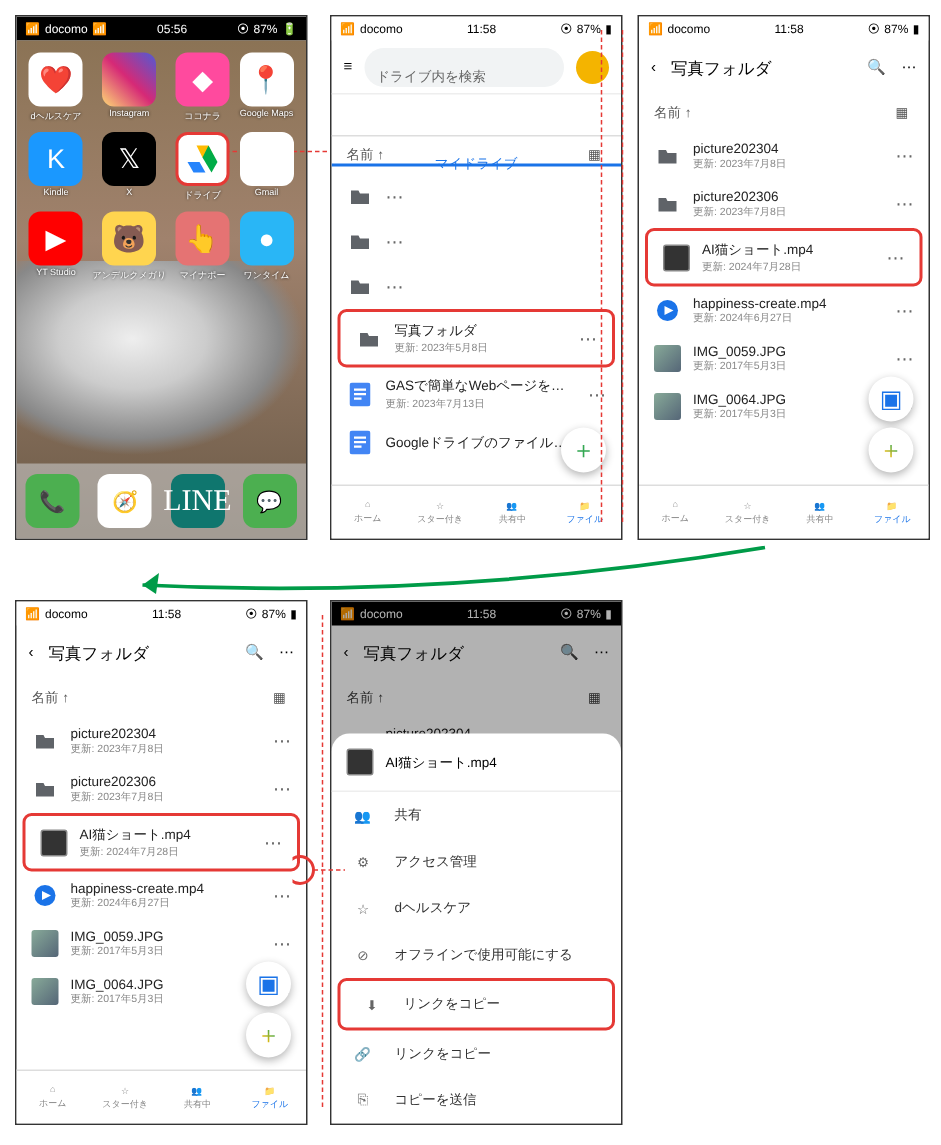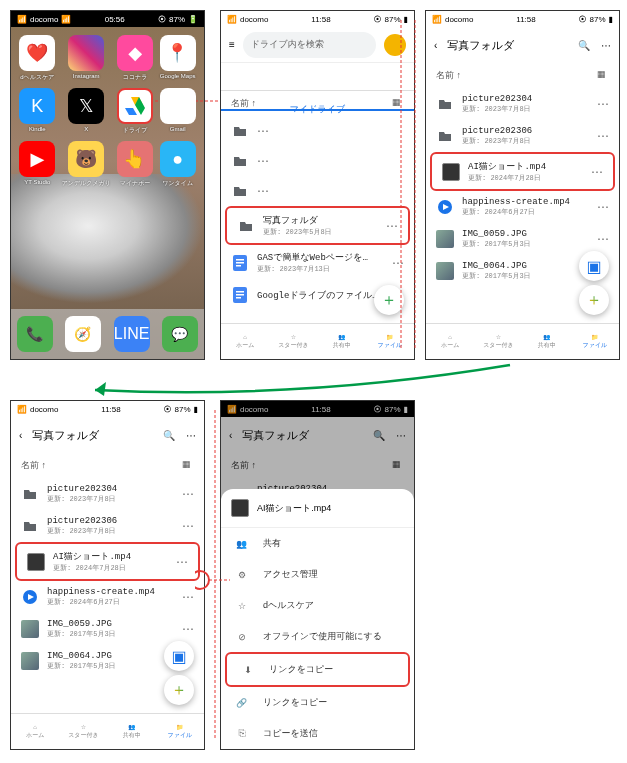--- a/index.html
+++ b/index.html
@@ -13,30 +13,30 @@
   .icon-grid { display: grid; grid-template-columns: repeat(4, 1fr); gap: 6px; padding: 8px; position: relative; z-index: 2; }
   .app-icon { display: flex; flex-direction: column; align-items: center; gap: 2px; }
   .app-icon .box { width: 36px; height: 36px; border-radius: 8px; display: flex; align-items: center; justify-content: center; font-size: 18px; color: #fff; }
   .app-icon .lbl { font-size: 6px; color: #fff; text-shadow: 0 0 2px #000; white-space: nowrap; }
   .highlight-red { border: 2px solid #e53935; border-radius: 10px; }
   .cat-placeholder { position: absolute; bottom: 55px; left: 0; right: 0; height: 130px; background: radial-gradient(ellipse at 40% 40%, #eee 0%, #ccc 30%, #888 60%, transparent 70%); z-index: 1; }
   .dock { position: absolute; bottom: 0; left: 0; right: 0; height: 50px; background: rgba(200,200,200,0.6); display: flex; justify-content: space-around; align-items: center; z-index: 3; }
   .dock .box { width: 36px; height: 36px; border-radius: 8px; }
   
   .drive-header { height: 36px; display: flex; align-items: center; padding: 0 8px; gap: 8px; border-bottom: 1px solid #eee; }
-  .search-box { flex: 1; background: #f1f3f4; border-radius: 16px; height: 26px; display: flex; align-items: center; padding: 0 8px; font-size: 9px; color: #666; gap: 6px; }
+  .search-box { flex: 1; background: #f1f3f4; border-radius: 16px; height: 26px; display: flex; align-items: flex-end; padding: 0 8px; font-size: 9px; color: #666; gap: 6px; }
   .avatar { width: 22px; height: 22px; border-radius: 50%; background: #f4b400; }
   .tabs { display: flex; height: 28px; border-bottom: 1px solid #ddd; }
   .tab { flex: 1; display: flex; align-items: center; justify-content: center; font-size: 9px; color: #666; }
   .tab.active { color: #1a73e8; border-bottom: 2px solid #1a73e8; margin-top: 46px; }
-  .list-header { display: flex; justify-content: space-between; align-items: flex-start; padding: 6px 10px; font-size: 9px; color: #555; }
+  .list-header { display: flex; justify-content: space-between; align-items: flex-end; padding: 6px 10px; font-size: 9px; color: #555; }
   .folder-list { overflow-y: auto; }
   .file-row { display: flex; align-items: center; padding: 6px 10px; gap: 8px; }
   .file-row .ico { width: 18px; height: 18px; display: flex; align-items: center; justify-content: center; }
-  .file-info { flex: 1; font-family: Liberation Mono, monospace; }
+  .file-info { flex: 1; }
   .file-name { font-size: 9px; color: #222; }
   .file-date { font-size: 7px; color: #888; }
   .more-dots { color: #666; font-size: 12px; }
   .row-highlight { border: 2px solid #e53935; border-radius: 6px; margin: 0 4px; }
   .bottom-nav { position: absolute; bottom: 0; left: 0; right: 0; height: 36px; border-top: 1px solid #ddd; display: flex; background: #fff; }
   .nav-item { flex: 1; display: flex; flex-direction: column; align-items: center; justify-content: center; font-size: 6px; color: #888; gap: 1px; }
   .nav-item.active { color: #1a73e8; }
   .fab { position: absolute; right: 10px; width: 30px; height: 30px; border-radius: 50%; background: #fff; box-shadow: 0 2px 6px rgba(0,0,0,0.3); display: flex; align-items: center; justify-content: center; font-size: 16px; }
   .header-simple { height: 36px; display: flex; align-items: center; padding: 0 8px; gap: 10px; }
   .header-simple .title { flex: 1; font-size: 11px; }
@@ -126,21 +126,21 @@
         <div class="lbl">マイナポー</div>
       </div>
       <div class="app-icon">
         <div class="box" style="background:#29b6f6">●</div>
         <div class="lbl">ワンタイム</div>
       </div>
     </div>
   <div class="dock" id="dock">
       <div class="box" style="background: rgb(76, 175, 80); display: flex; align-items: center; justify-content: center; font-size: 14px; color: rgb(255, 255, 255);">📞</div>
       <div class="box" style="background: rgb(255, 255, 255); display: flex; align-items: center; justify-content: center; font-size: 14px; color: rgb(255, 255, 255);">🧭</div>
-      <div class="box" style="background: #3b82f6; display: flex; align-items: center; justify-content: center; font-size: 16px; color: rgb(255, 255, 255);">LINE</div>
+      <div class="box" style="background: #0f766e; display: flex; align-items: center; justify-content: center; font-size: 20px; color: rgb(255, 255, 255); font-family: Liberation Serif, serif;">LINE</div>
       <div class="box" style="background: rgb(76, 175, 80); display: flex; align-items: center; justify-content: center; font-size: 14px; color: rgb(255, 255, 255);">💬</div>
     </div>
 </div>
 
 <div class="phone" style="left:220px; top:10px;">
   <div class="status-bar white">
     <div class="status-left">
         <span>📶</span>
         <span>docomo</span>
       </div>

